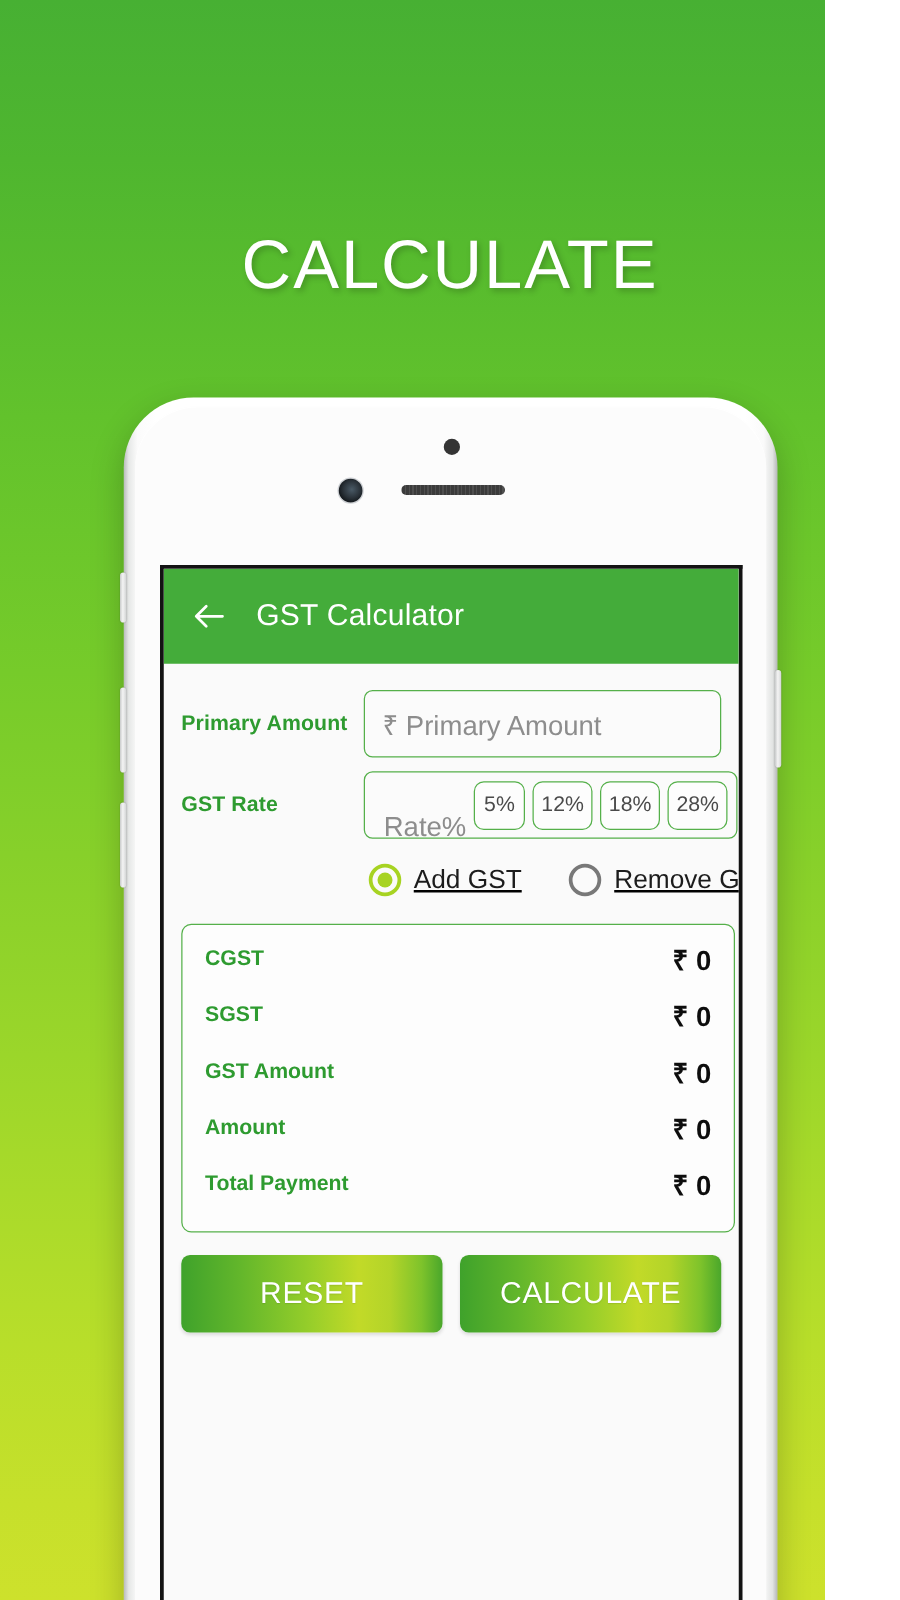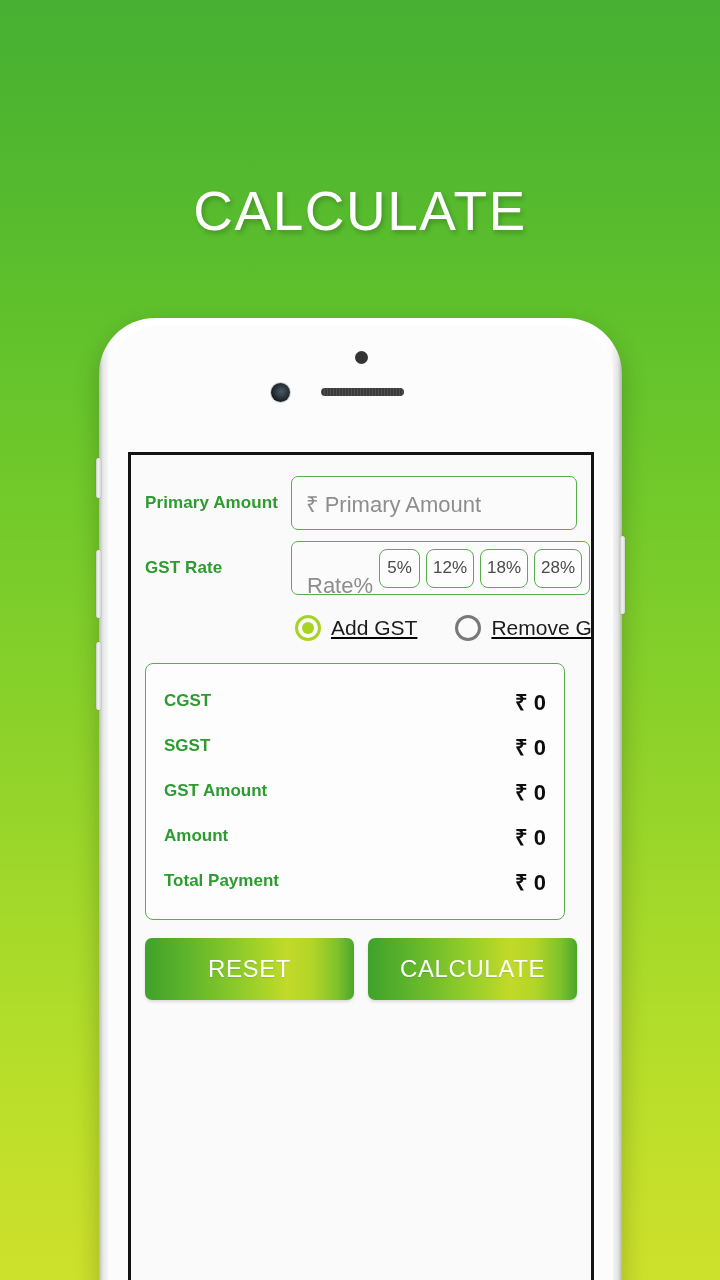--- a/index.html
+++ b/index.html
@@ -6,21 +6,21 @@
     margin: 0;
     padding: 0;
     background: #ffffff;
   }
   body {
     font-family: "Liberation Sans", sans-serif;
   }
 
   #stage {
     position: relative;
-    width: 720px;
+    width: 660px;
     height: 1280px;
     overflow: hidden;
     background: linear-gradient(180deg,
         #47b033 0%,
         #4fb62f 10%,
         #62c22c 26%,
         #76cb2a 42%,
         #8ed22a 58%,
         #a5d92a 72%,
         #b8de2a 84%,
@@ -237,25 +237,25 @@
   .radio-label {
     margin-left: 10px;
     font-size: 21px;
     color: #1c1c1c;
     font-weight: 400;
     white-space: nowrap;
   }
 
   
   .result-card {
-    margin: 22px 26px 0 14px;
+    margin: 22px 3px 0 14px;
     border: 1.5px solid #55b04a;
     border-radius: 8px;
     background: #fdfdfd;
-    padding: 14px 18px 16px 18px;
+    padding: 4px 18px 16px 18px;
   }
   .result-row {
     display: flex;
     align-items: center;
     justify-content: space-between;
     height: 45px;
   }
   .result-label {
     color: #2e9b30;
     font-size: 17px;
@@ -317,20 +317,28 @@
     <div class="btn-side btn-volup"></div>
     <div class="btn-side btn-voldn"></div>
     <div class="btn-side btn-power"></div>
 
     <div class="sensor-dot"></div>
     <div class="speaker"></div>
     <div class="camera"></div>
 
     <div id="screen">
 
+      <div class="appbar">
+        <div class="back-arrow">
+          <svg width="26" height="20" viewBox="0 0 26 20">
+            <path d="M24 10 H3 M11 2 L3 10 L11 18" fill="none" stroke="#ffffff" stroke-width="2.2" stroke-linecap="round" stroke-linejoin="round"></path>
+          </svg>
+        </div>
+        <div class="appbar-title">GST Calculator</div>
+      </div>
 
       <div class="form-area">
 
         <div class="row">
           <div class="row-label">Primary Amount</div>
           <div class="field">
             <span class="field-placeholder">₹ Primary Amount</span>
           </div>
         </div>
 

